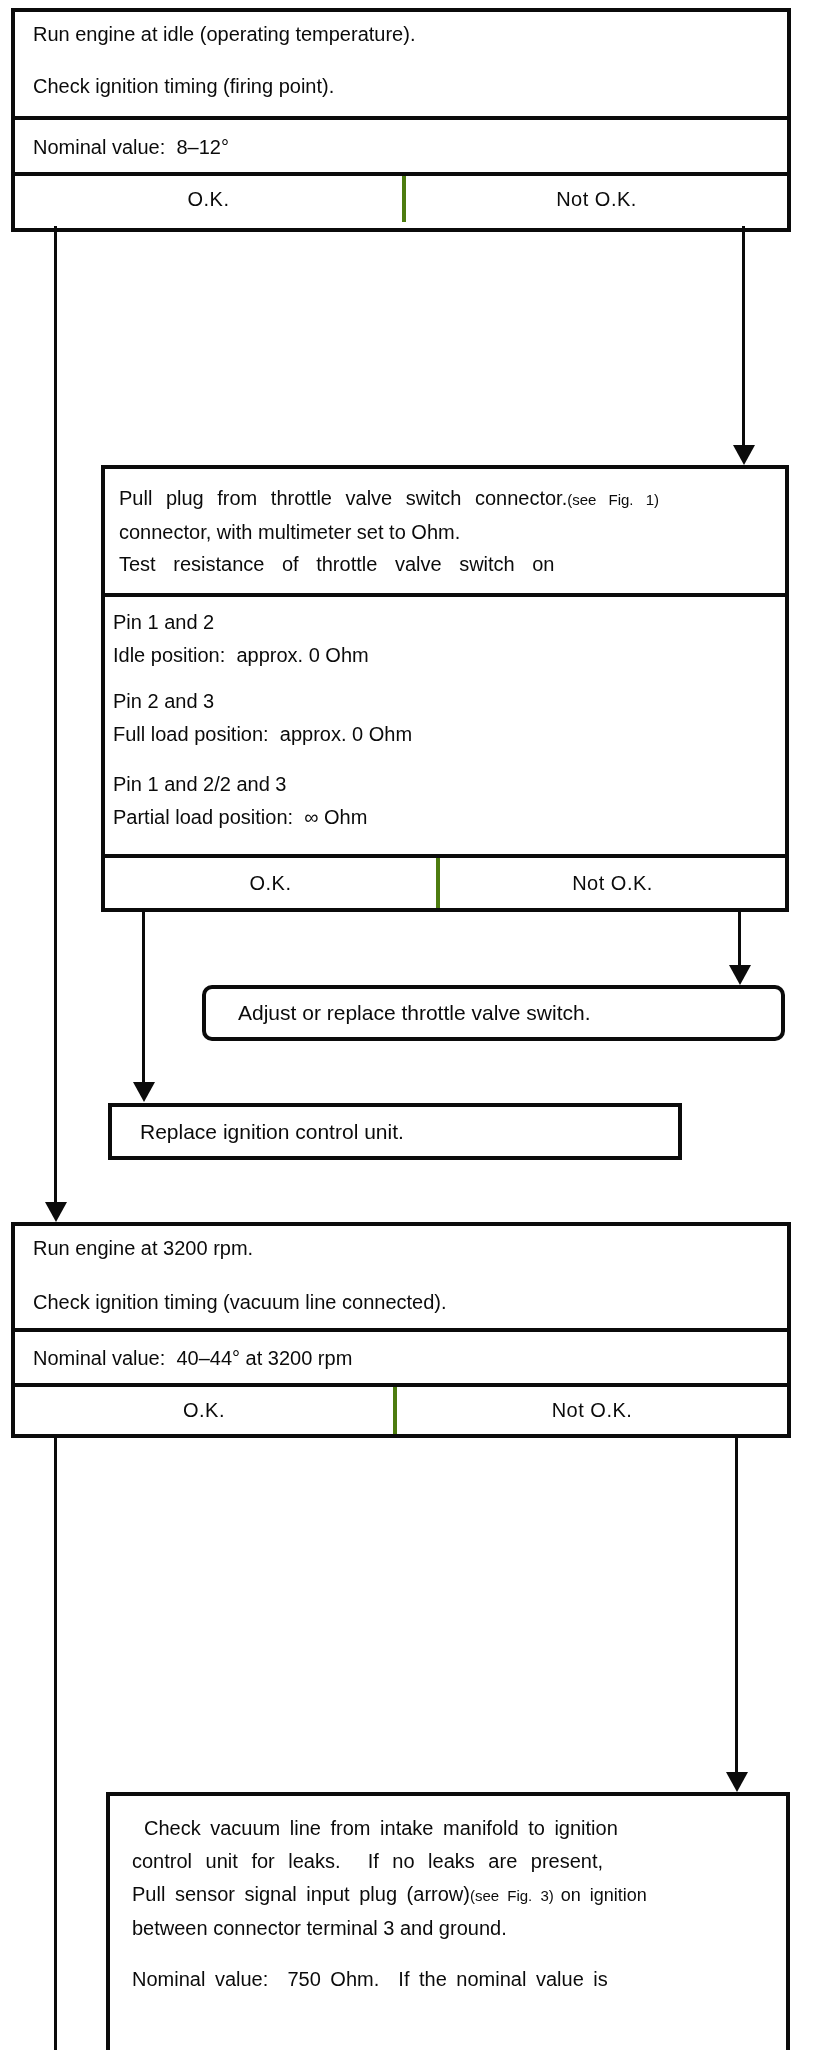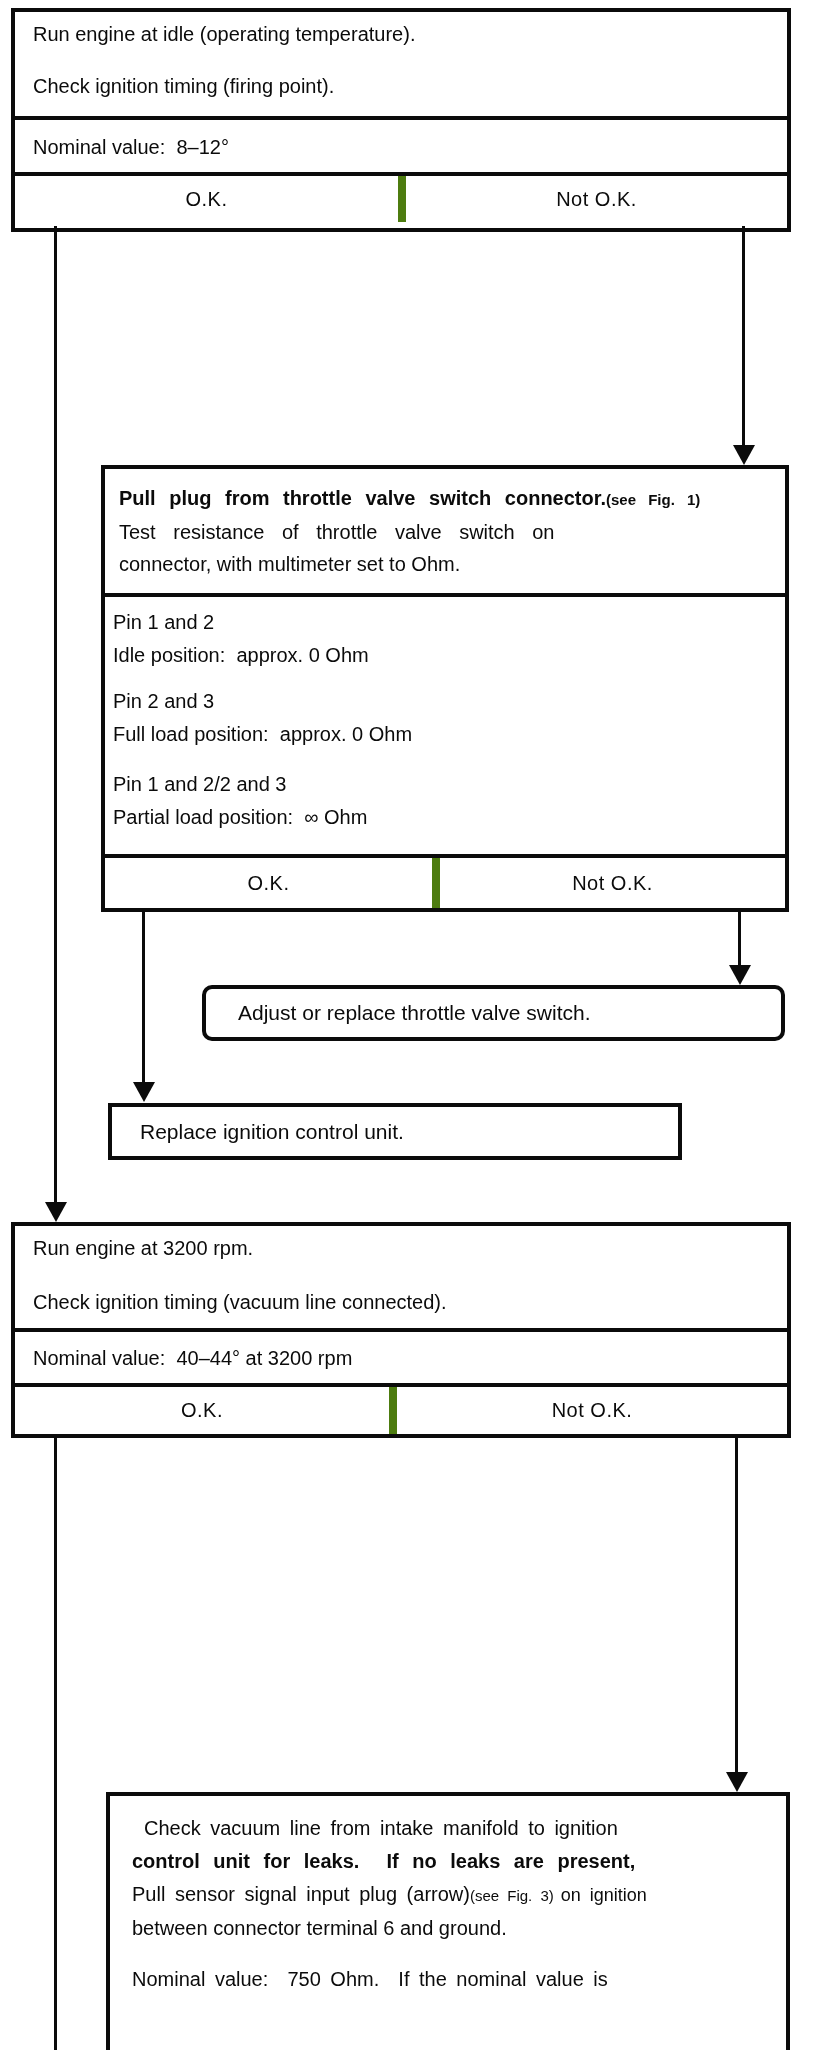--- a/index.html
+++ b/index.html
@@ -21,31 +21,31 @@
   }
   .sec { box-sizing: border-box; }
   .sec.divided { border-bottom: 4px solid #0b0b0b; }
   .step, .line { font-size: 20px; line-height: 28px; white-space: pre-wrap; }
   .okrow { display: flex; align-items: stretch; }
   .okcell {
     display: flex; align-items: center; justify-content: center;
     font-size: 20px; letter-spacing: 0.5px;
     box-sizing: border-box;
   }
-  .okcell.left-cell { border-right: 8px solid #4d7c0f; }
+  .okcell.left-cell { border-right: 4px solid #4d7c0f; }
   .vline { position: absolute; width: 3px; background: #0b0b0b; }
   .arrowhead {
     position: absolute; width: 0; height: 0;
     border-left: 11px solid transparent;
     border-right: 11px solid transparent;
     border-top: 20px solid #0b0b0b;
   }
   .ref { font-size: 15px; }
   .ws1 { word-spacing: 4px; }
-  .ws2 { word-spacing: 8px; font-weight: bold; }
+  .ws2 { word-spacing: 8px; }
   .ws3 { word-spacing: 12px; }
   .actionbox {
     position: absolute;
     border: 4px solid #0b0b0b;
     box-sizing: border-box;
     display: flex; align-items: center;
     font-size: 21px;
     background: #ffffff;
   }
 </style>
@@ -74,22 +74,22 @@
 
   <div class="vline" style="left:742px; top:226px; height:220px;"></div>
   <div class="arrowhead" style="left:733px; top:445px;"></div>
 
   <div class="vline" style="left:54px; top:226px; height:976px;"></div>
   <div class="arrowhead" style="left:45px; top:1202px;"></div>
 
   <div class="fbox" style="left:101px; top:465px; width:688px; height:447px;">
     <div class="sec divided" style="height:128px; padding:14px 2px 0 14px;">
       <div class="step ws2" style="line-height:30px;"><span>Pull plug from throttle valve switch connector.</span><span class="ref">(see Fig. 1)</span></div>
+      <div class="step" style="line-height:30px; margin-top:2px;">connector, with multimeter set to Ohm.</div>
       <div class="step ws3" style="line-height:30px; margin-top:2px;">Test resistance of throttle valve switch on</div>
-      <div class="step" style="line-height:30px; margin-top:2px;">connector, with multimeter set to Ohm.</div>
     </div>
     <div class="sec divided" style="height:261px; padding:11px 10px 0 8px;">
       <div class="pin-group">
         <div class="step">Pin 1 and 2</div>
         <div class="step" style="margin-top:5px;">Idle position:  approx. 0 Ohm</div>
       </div>
       <div class="pin-group" style="margin-top:18px;">
         <div class="step">Pin 2 and 3</div>
         <div class="step" style="margin-top:5px;">Full load position:  approx. 0 Ohm</div>
       </div>
@@ -142,17 +142,17 @@
 
   <div class="vline" style="left:54px; top:1438px; height:612px;"></div>
 
   <div class="vline" style="left:735px; top:1438px; height:334px;"></div>
   <div class="arrowhead" style="left:726px; top:1772px;"></div>
 
   <div class="fbox" style="left:106px; top:1792px; width:684px; height:276px; padding:16px 6px 0 22px;">
     <div class="line ws1" style="line-height:33px;margin-left:12px;">Check vacuum line from intake manifold to ignition</div>
     <div class="line ws2" style="line-height:33px;">control unit for leaks.  If no leaks are present,</div>
     <div class="line ws1" style="line-height:33px;"><span>Pull sensor signal input plug (arrow)</span><span class="ref">(see Fig. 3)</span><span class="ref" style="margin-left:7px; font-size:18px;">on ignition</span></div>
-    <div class="line" style="line-height:33px;">between connector terminal 6 and ground.</div>
+    <div class="line" style="line-height:33px;">between connector terminal 3 and ground.</div>
     <div class="line ws1" style="line-height:33px; margin-top:18px;">Nominal value:  750 Ohm.  If the nominal value is</div>
   </div>
 
 </div>
 
 </body></html>

